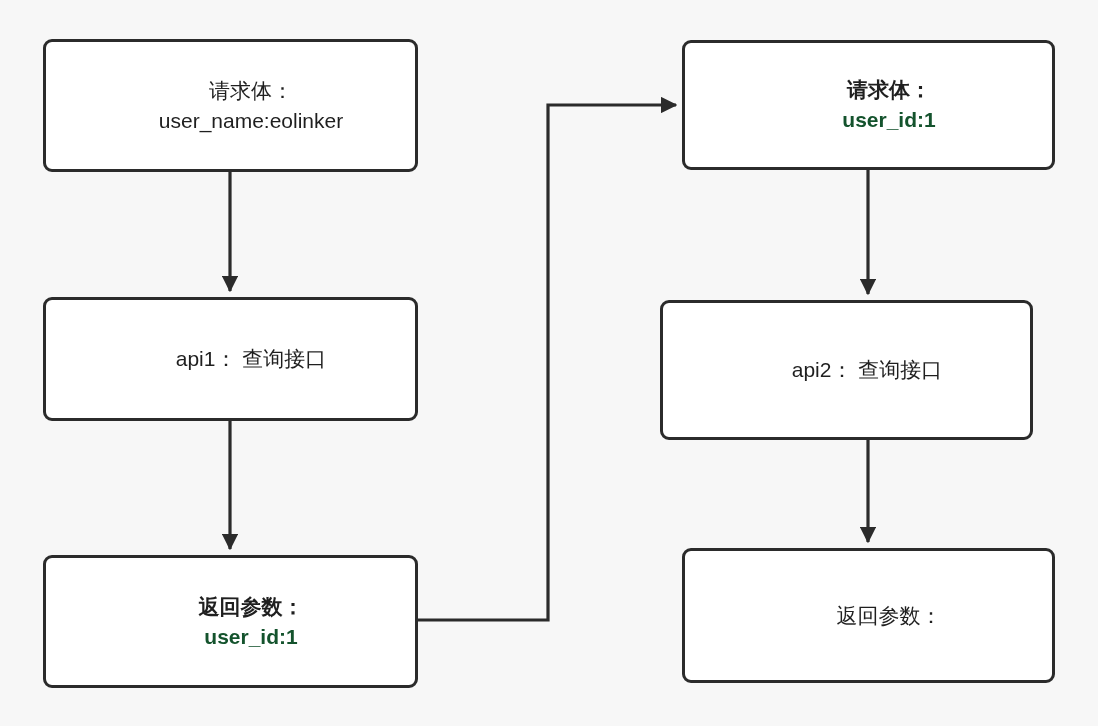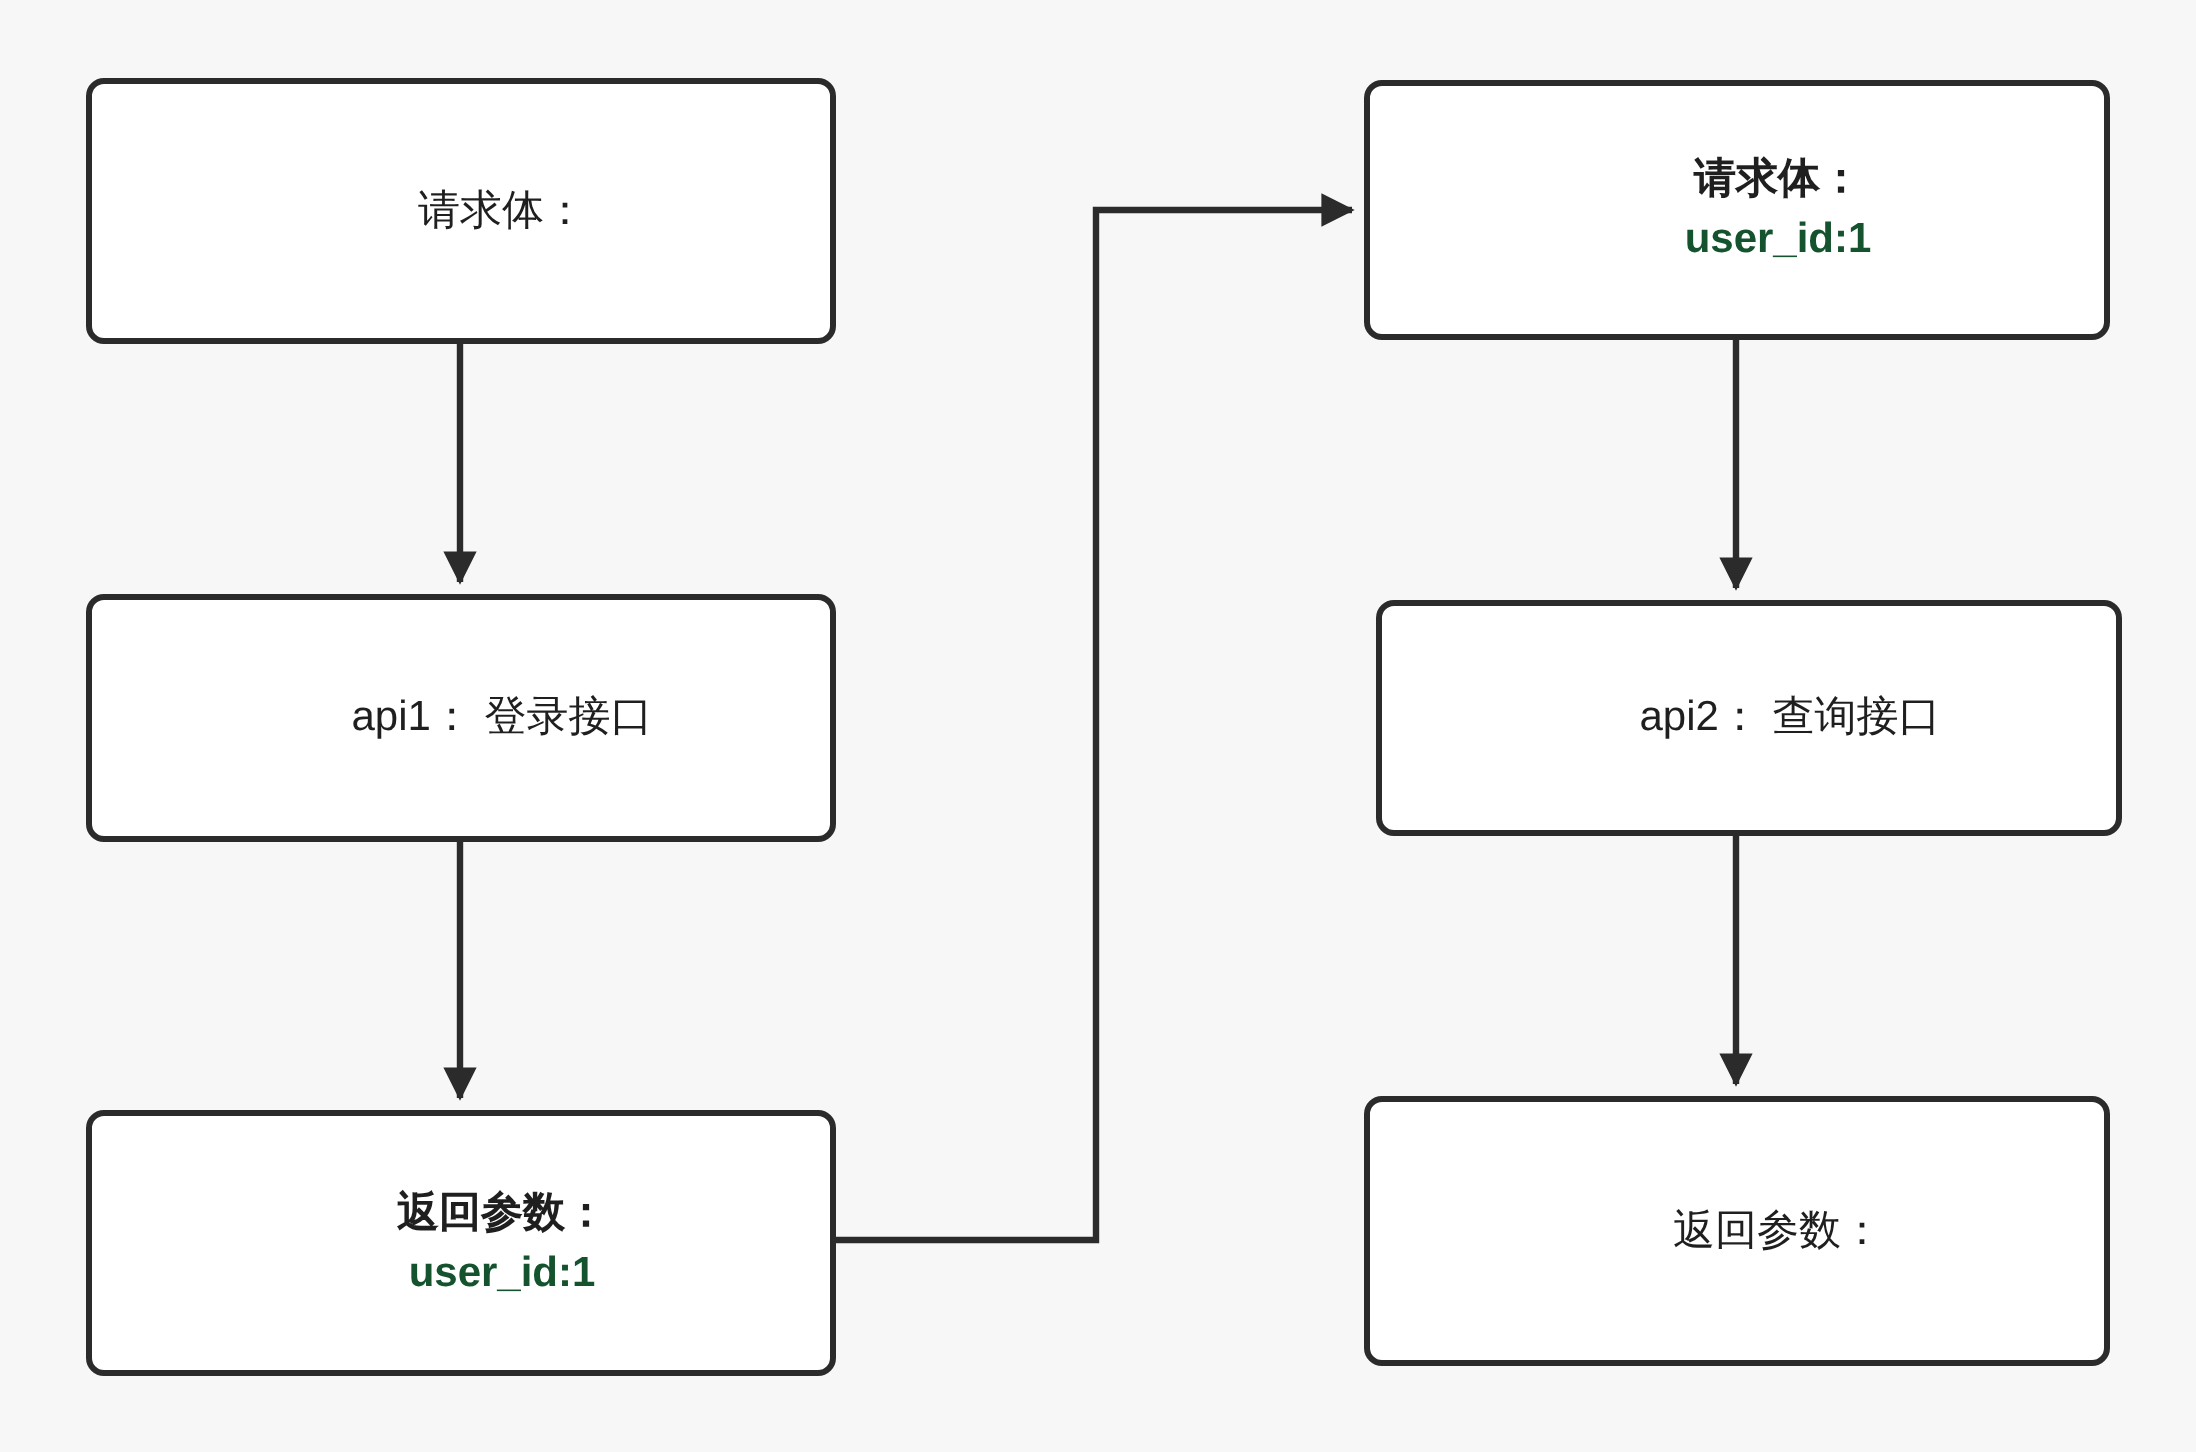--- a/index.html
+++ b/index.html
@@ -63,21 +63,21 @@
   }
   .single {
     font-size: 21px;
   }
 
   
   #node-login-request   { left: 43px;  top: 39px;  width: 375px; height: 133px; }
   #node-api1           { left: 43px;  top: 297px; width: 375px; height: 124px; }
   #node-login-response { left: 43px;  top: 555px; width: 375px; height: 133px; }
   #node-query-request  { left: 682px; top: 40px;  width: 373px; height: 130px; }
-  #node-api2           { left: 688px; top: 300px; width: 373px; height: 118px; justify-content: center; }
+  #node-api2           { left: 660px; top: 300px; width: 373px; height: 140px; justify-content: center; }
   #node-query-response { left: 682px; top: 548px; width: 373px; height: 135px; }
 </style>
 </head>
 <body>
 
 <div id="canvas">
 
   <svg id="edges" viewBox="0 0 1098 726" width="1098" height="726" xmlns="http://www.w3.org/2000/svg">
     <defs>
       <marker id="arrowhead" viewBox="0 0 10 10" refX="9.2" refY="5" markerWidth="5.2" markerHeight="5.2" orient="auto-start-reverse">
@@ -101,24 +101,25 @@
       <path d="M 868 170 L 868 294" stroke="#2b2b2b" stroke-width="3.2" fill="none" marker-end="url(#arrowhead)"></path>
     </g>
 
     <g>
       <path d="M 868 418 L 868 542" stroke="#2b2b2b" stroke-width="3.2" fill="none" marker-end="url(#arrowhead)"></path>
     </g>
   </svg>
 
   <div class="node" id="node-login-request">
     <span class="line t-title">请求体：</span>
+    <span class="line t-value">user_name:eolinker</span>
   </div>
 
   <div class="node" id="node-api1">
-    <span class="line single">api1： 登录接口</span>
+    <span class="line single">api1： 查询接口</span>
   </div>
 
   <div class="node" id="node-login-response">
     <span class="line t-title bold">返回参数：</span>
     <span class="line t-value red">user_id:1</span>
   </div>
 
   <div class="node" id="node-query-request">
     <span class="line t-title bold">请求体：</span>
     <span class="line t-value red">user_id:1</span>

